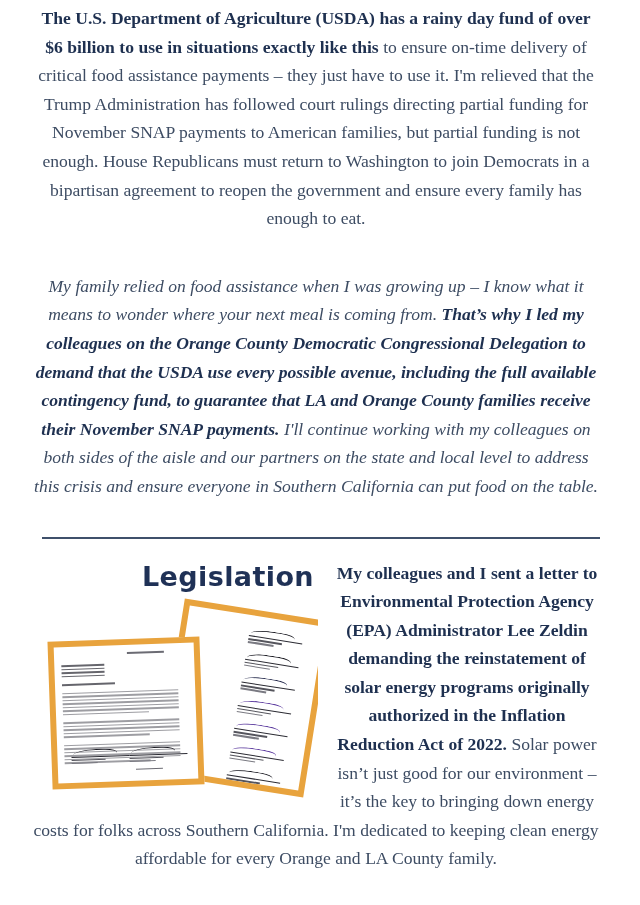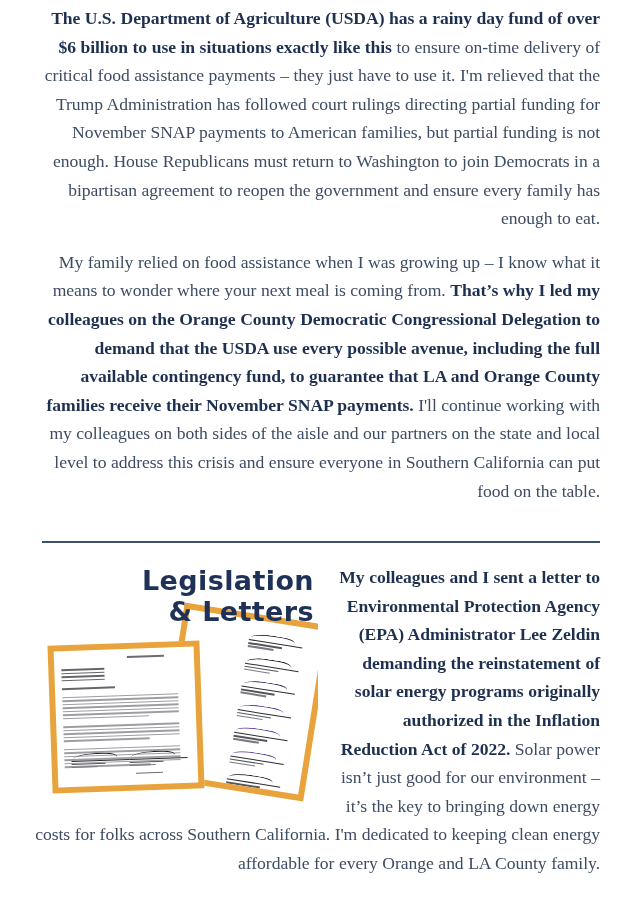--- a/index.html
+++ b/index.html
@@ -22,26 +22,26 @@
     box-sizing: border-box;
     padding: 0 40px 0 32px;
   }
 
   
   .para {
     color: #3d4c63;
     font-size: 17.6px;
     line-height: 28.6px;
     letter-spacing: -0.05px;
-    text-align: right;
+    text-align: center;
     margin: 0;
     word-spacing: 0.2px;
   }
   .para.first { padding-top: 4px; }
-  .para + .para { margin-top: 15px; }
+  .para + .para { margin-top: 39px; font-style: italic; }
 
   .b {
     font-weight: bold;
     color: #1e3050;
   }
 
   
   .divider-wrap {
     margin-top: 36px;
     margin-bottom: 0;
@@ -196,21 +196,20 @@
   <div class="divider-wrap">
     <div class="divider"></div>
   </div>
 
   <div class="clearfix">
 
     <figure class="legis-figure">
 
       <div class="legis-title">
         <span>Legislation</span>
-        <span class="l2">&amp; Letters</span>
       </div>
 
       <div class="sheet sheet-back">
         <div class="sheet-inner">
           <div class="sig-col">
             <div class="sig ink-k">
               <div class="scribble"></div>
               <div class="cap"></div>
               <div class="cap2"></div>
             </div>

